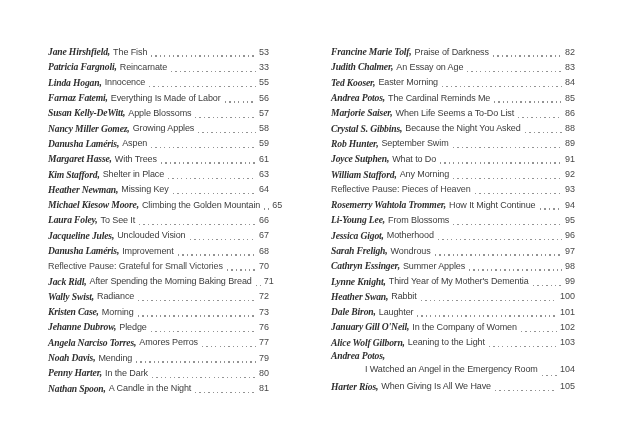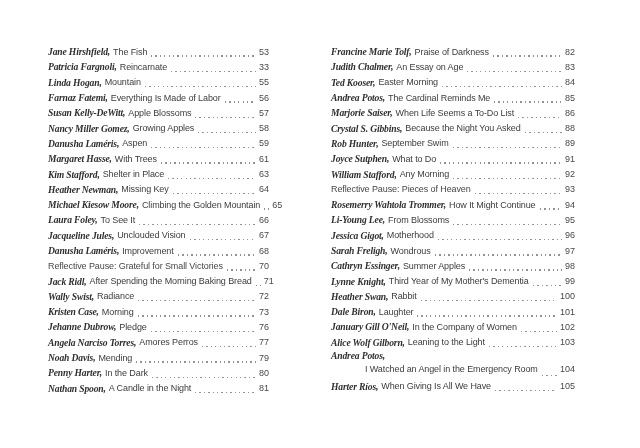--- a/index.html
+++ b/index.html
@@ -70,21 +70,21 @@
         <span class="pagenum">53</span>
       </div>
       <div class="entry">
         <span class="author">Patricia Fargnoli,</span>
         <span class="title">Reincarnate</span>
         <span class="leader"></span>
         <span class="pagenum">33</span>
       </div>
       <div class="entry">
         <span class="author">Linda Hogan,</span>
-        <span class="title">Mountain</span>
+        <span class="title">Innocence</span>
         <span class="leader"></span>
         <span class="pagenum">55</span>
       </div>
       <div class="entry">
         <span class="author">Farnaz Fatemi,</span>
         <span class="title">Everything Is Made of Labor</span>
         <span class="leader"></span>
         <span class="pagenum">56</span>
       </div>
       <div class="entry">

